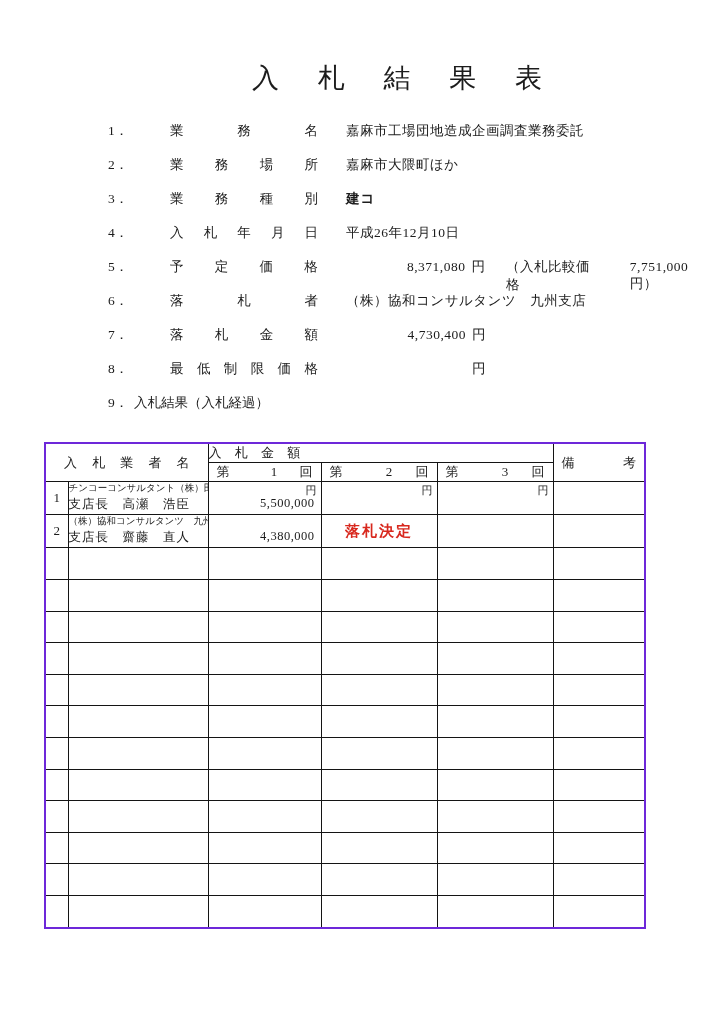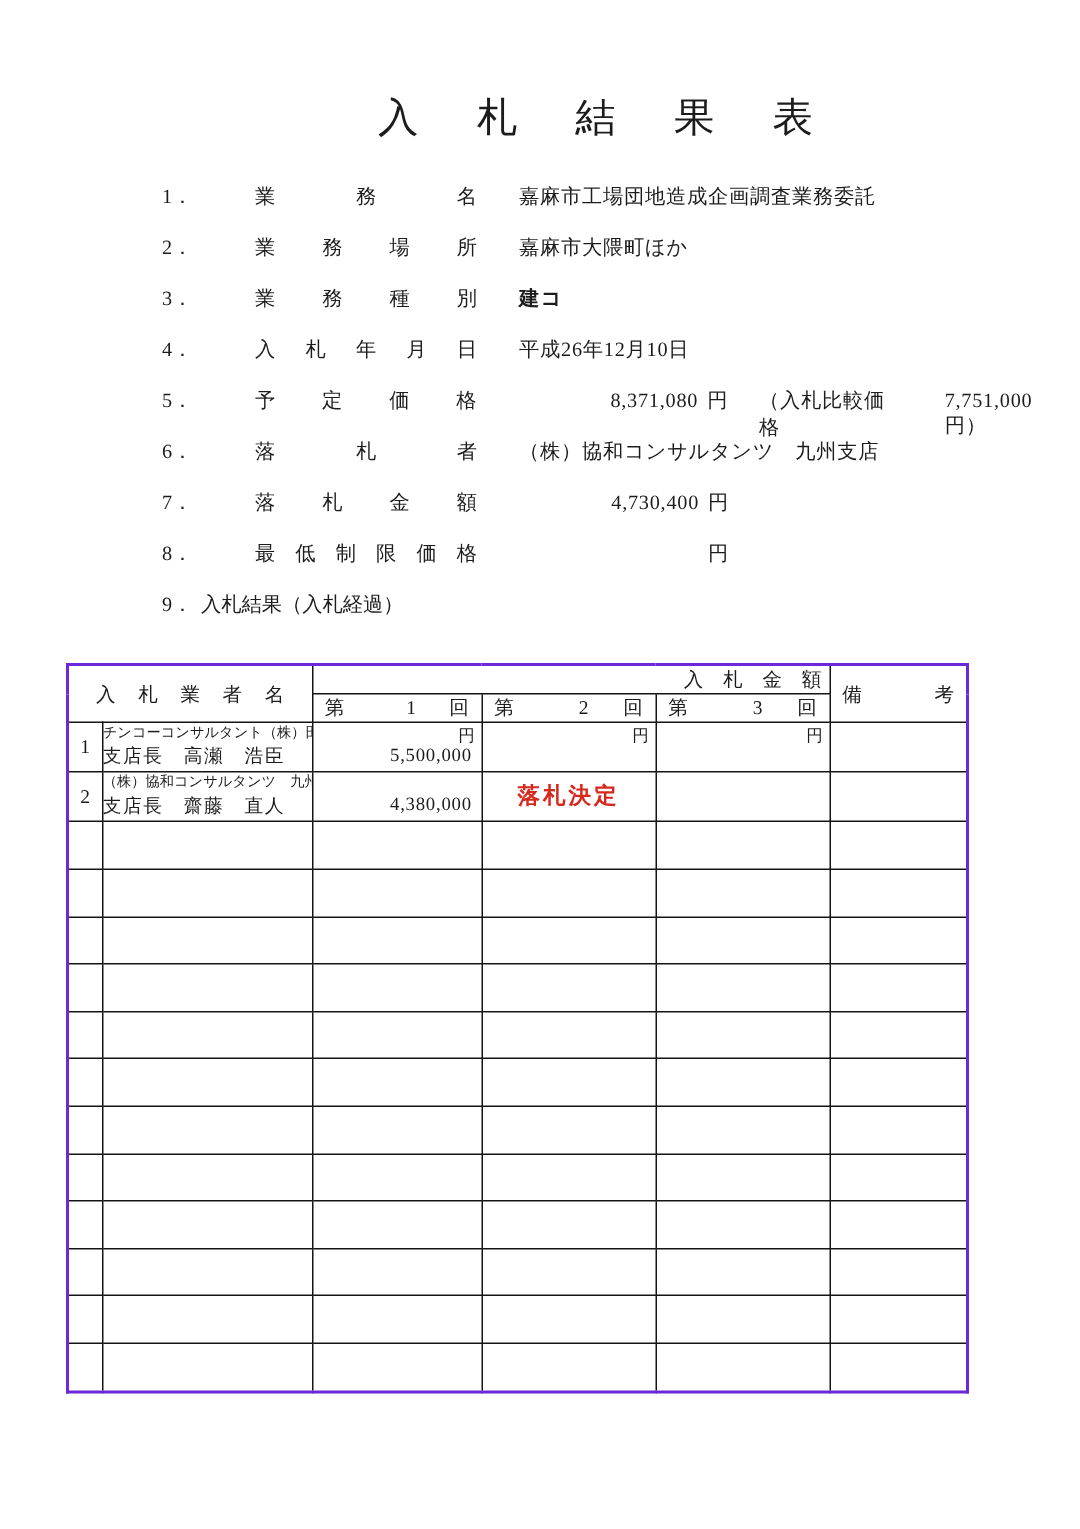--- a/index.html
+++ b/index.html
@@ -52,21 +52,21 @@
   }
   table.bid-table td {
     border: 1px solid #141414;
     padding: 0;
     overflow: hidden;
   }
   tr.h1 td { height: 16px; vertical-align: middle; }
   tr.h2 td { height: 17px; vertical-align: middle; }
   .c-bidder { vertical-align: middle; }
   .c-bidder .dist { padding: 0 18px; font-size: 13px; text-align: justify; text-align-last: justify; }
-  .c-amount-hdr { text-align: right; font-size: 13px; letter-spacing: 5px; }
+  .c-amount-hdr { text-align: left; font-size: 13px; letter-spacing: 5px; }
   .c-round .dist { padding: 0 8px; font-size: 13px; text-align: justify; text-align-last: justify; }
   .c-remarks-hdr { vertical-align: middle; }
   .c-remarks-hdr .dist { padding: 0 8px; font-size: 13px; text-align: justify; text-align-last: justify; }
 
   tr.data-row { height: 33px; }
   .c-no { text-align: center; vertical-align: middle; font-size: 13px; }
   .c-name { vertical-align: top; padding: 1px 3px 0 4px; }
   .company {
     font-family: "Liberation Sans", "DejaVu Sans", sans-serif;
     font-size: 9.5px; white-space: nowrap; letter-spacing: 0;

